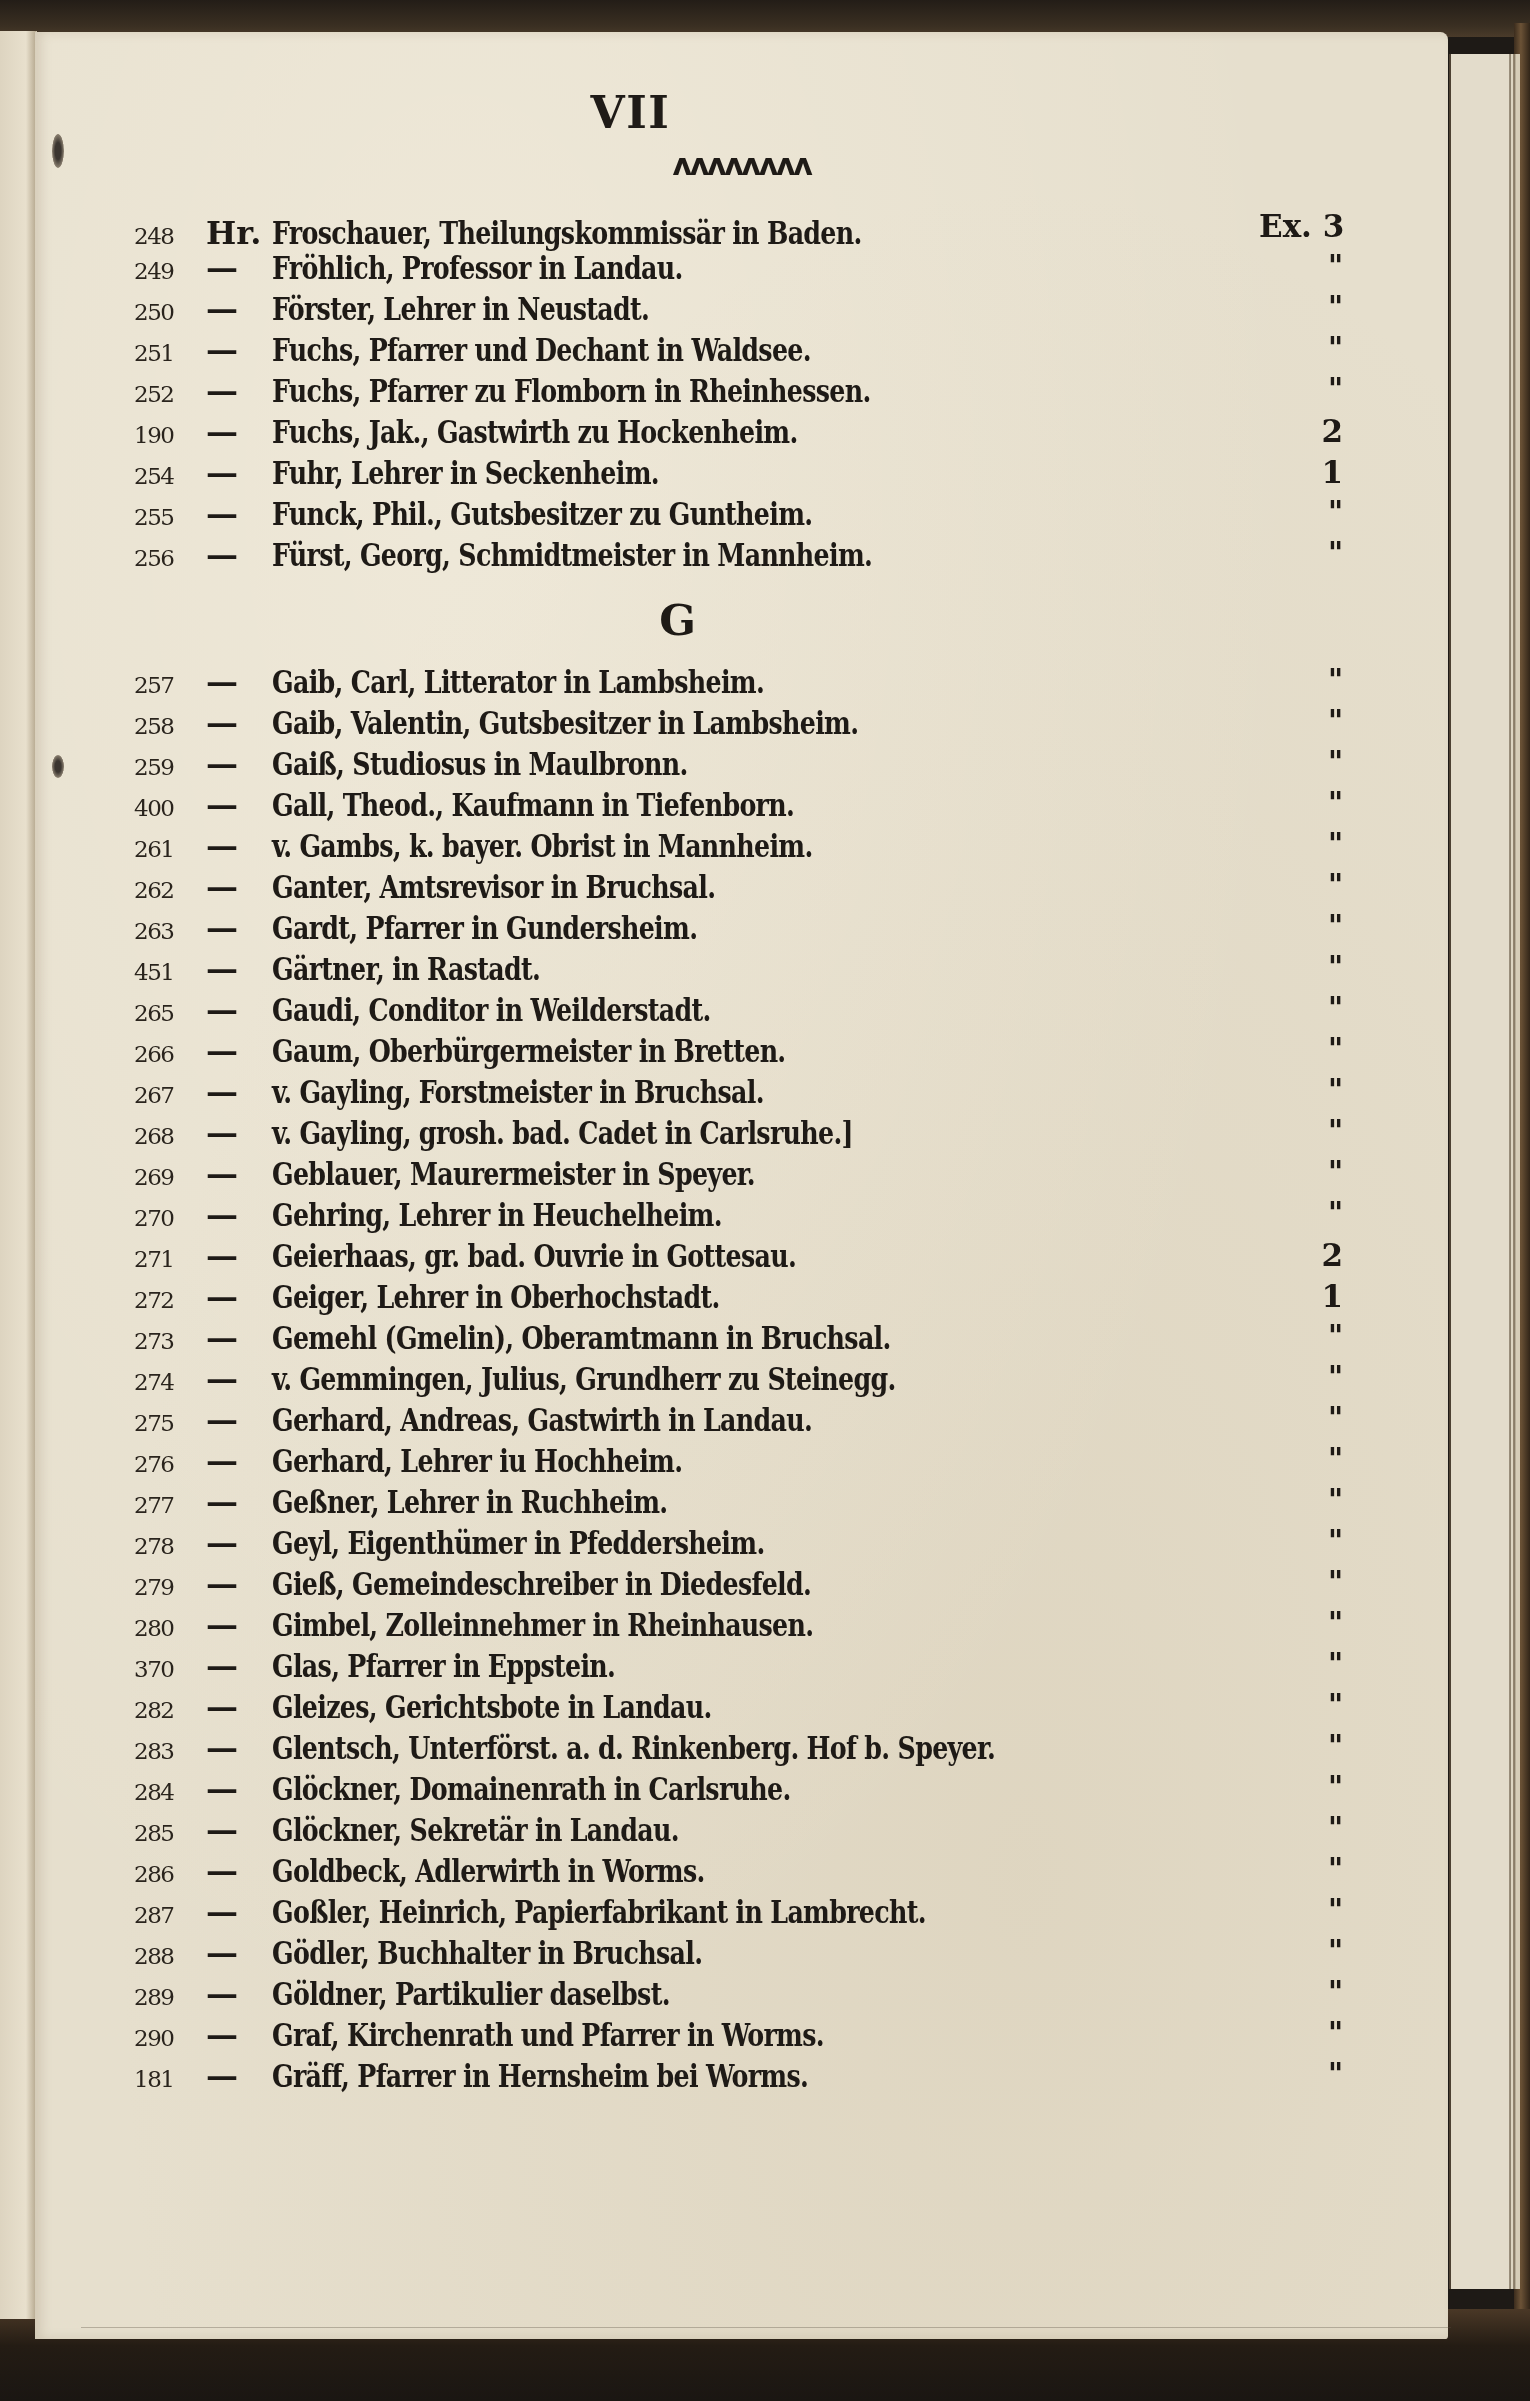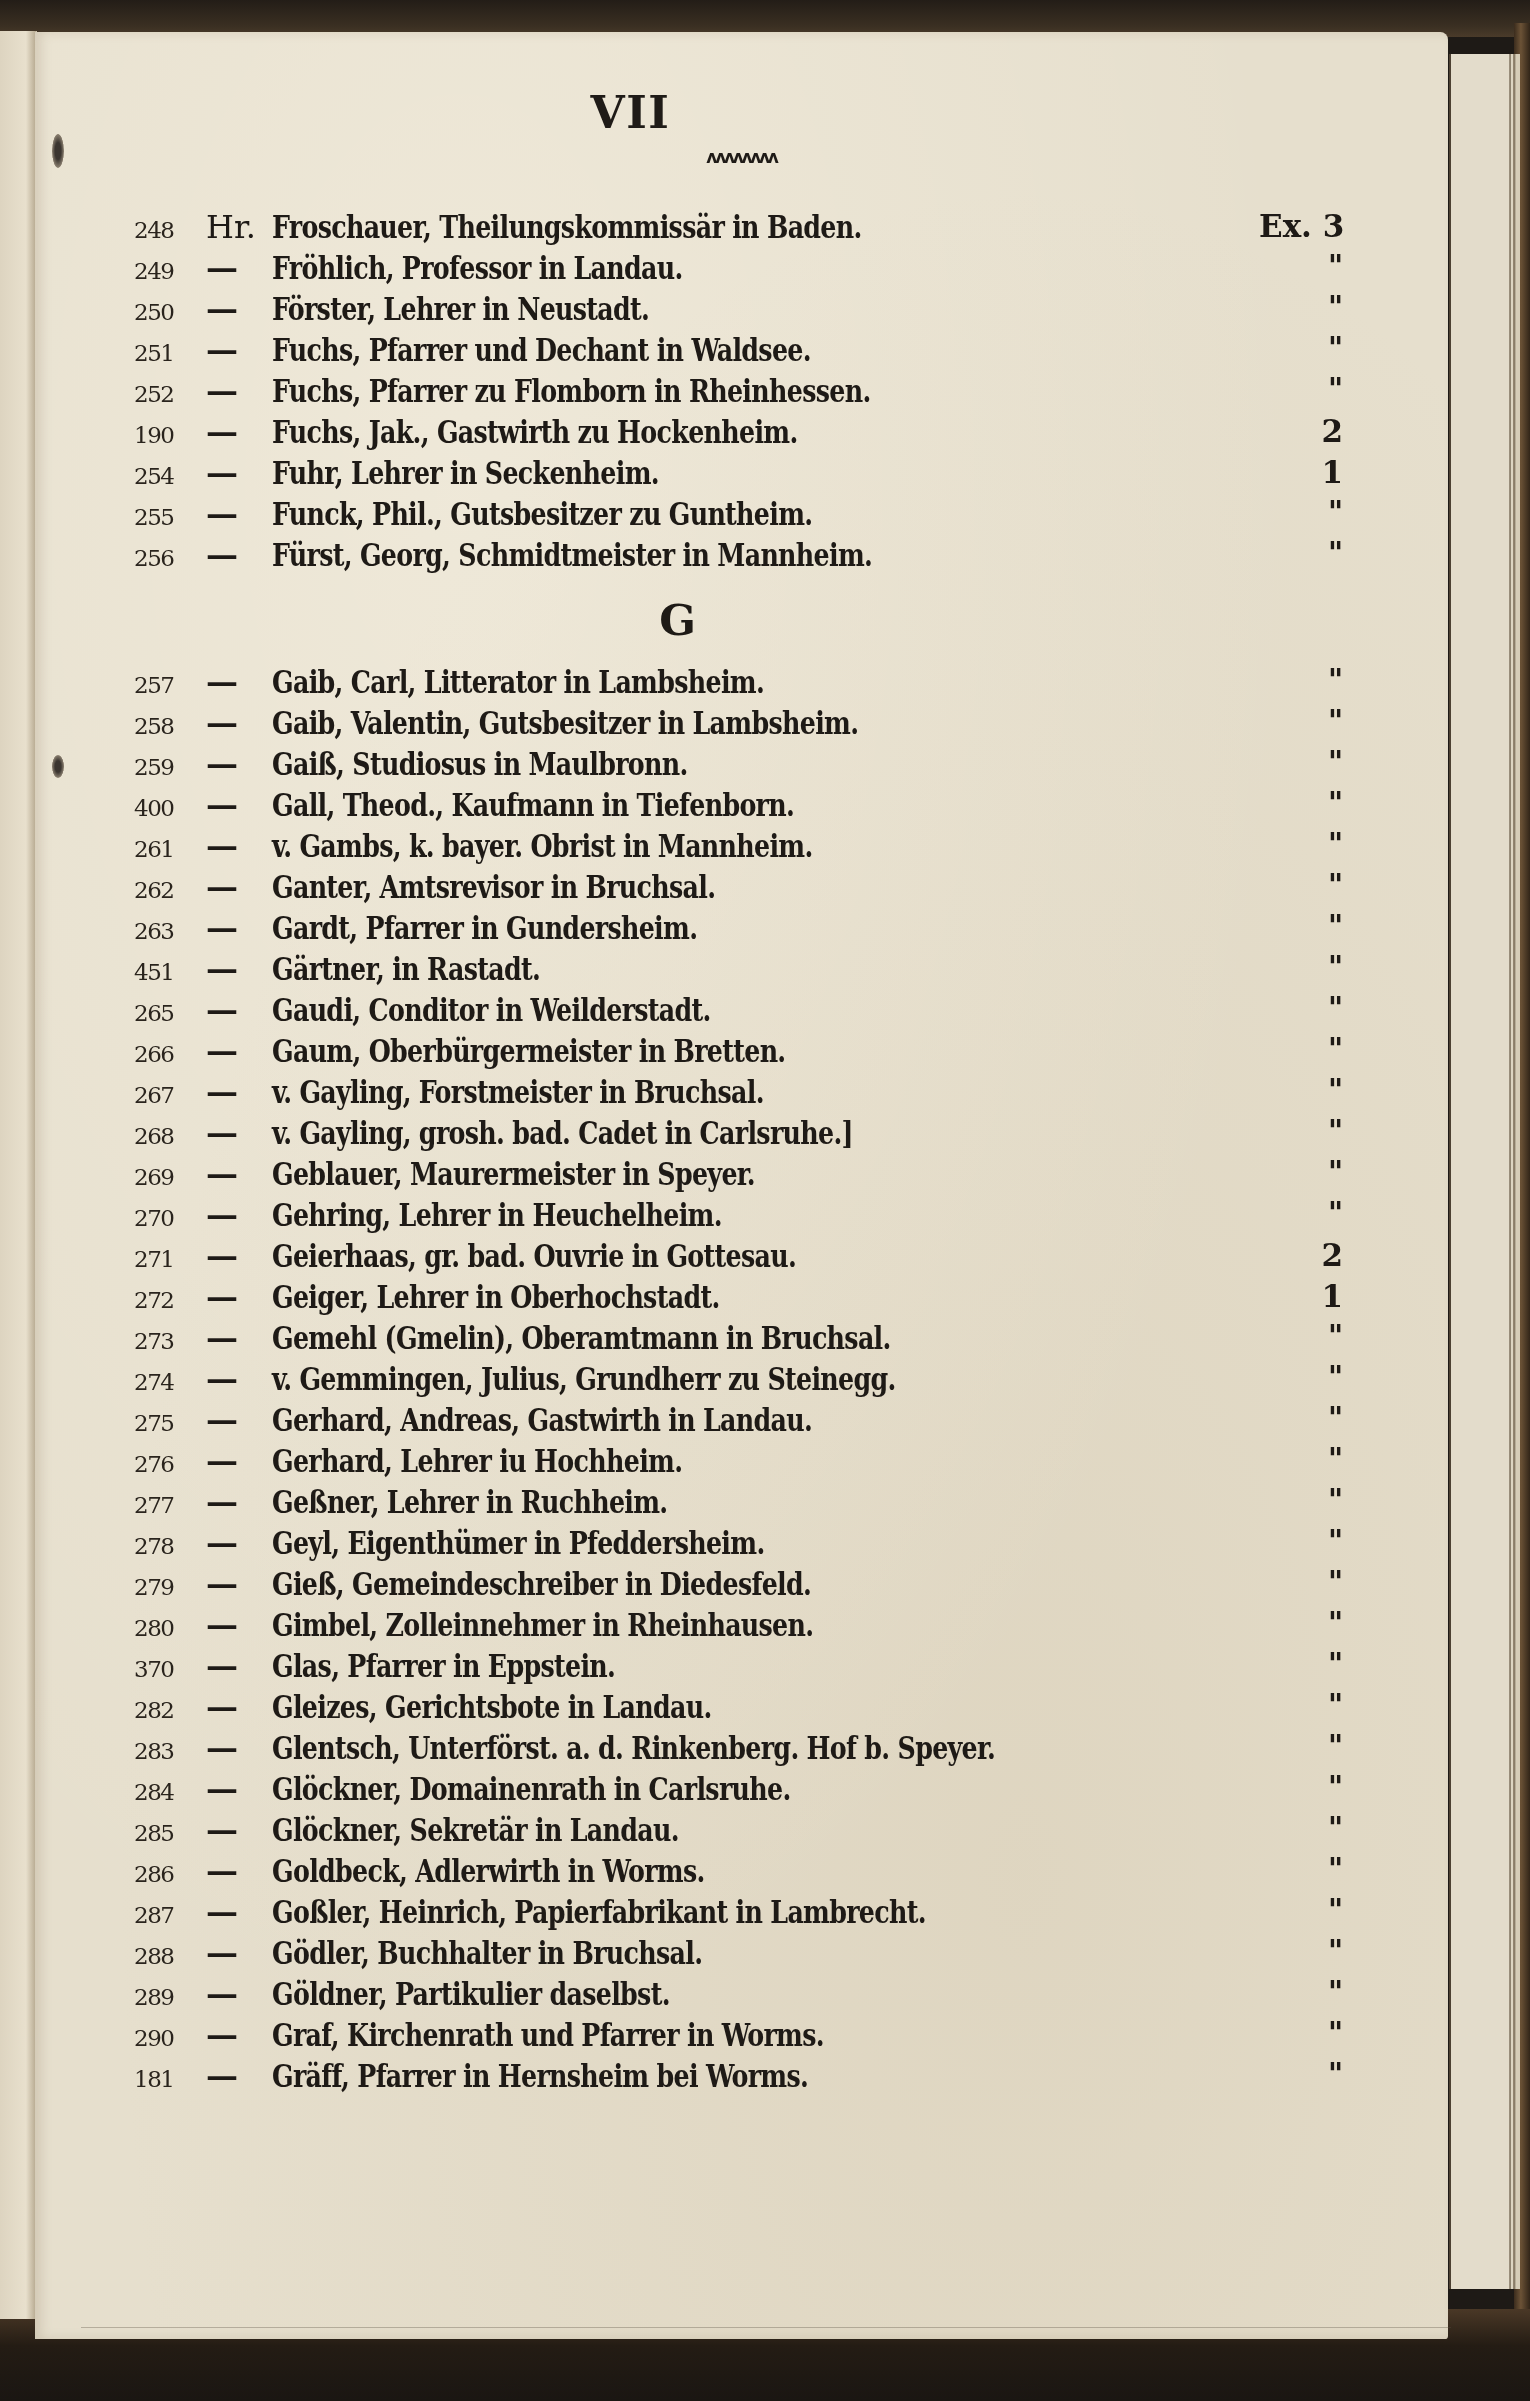--- a/index.html
+++ b/index.html
@@ -64,21 +64,21 @@
       font-weight: bold;
       font-size: 44px;
       letter-spacing: 1.5px;
       color: #1f1b17;
       display: inline-block;
     }
     .ornament {
       position: absolute; left: 0; width: 1413px; top: 115px; text-align: center;
       font-family: "DejaVu Sans", sans-serif;
       font-weight: bold;
-      font-size: 17px;
+      font-size: 30px;
       color: #1f1b17;
       letter-spacing: -2.3px;
     }
 
     .entries {
       position: absolute;
       left: 99px; top: 176px; width: 1209px;
     }
     .entry {
       position: relative;
@@ -95,21 +95,22 @@
     .num {
       width: 72px;
       font-family: "DejaVu Serif", serif;
       font-weight: normal;
       font-size: 23px;
       letter-spacing: -1.5px;
       color: #2a241d;
     }
     .title-prefix {
       width: 66px;
-      font-weight: normal;
+      font-weight: bold;
+      margin-top: 6px;
     }
     .dash {
       width: 66px;
       text-align: left;
       font-weight: bold;
     }
     .text {
       flex: 0 1 auto;
       font-family: "DejaVu Serif", serif;
       font-weight: bold;

